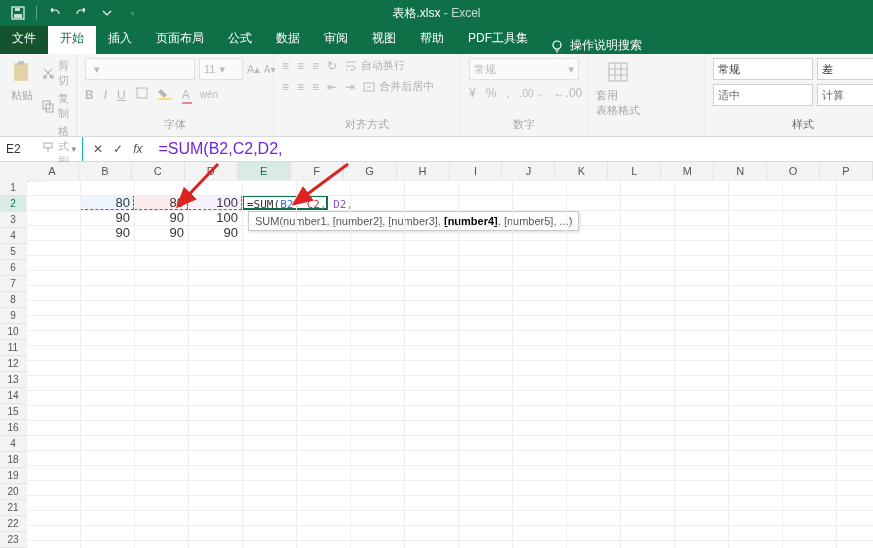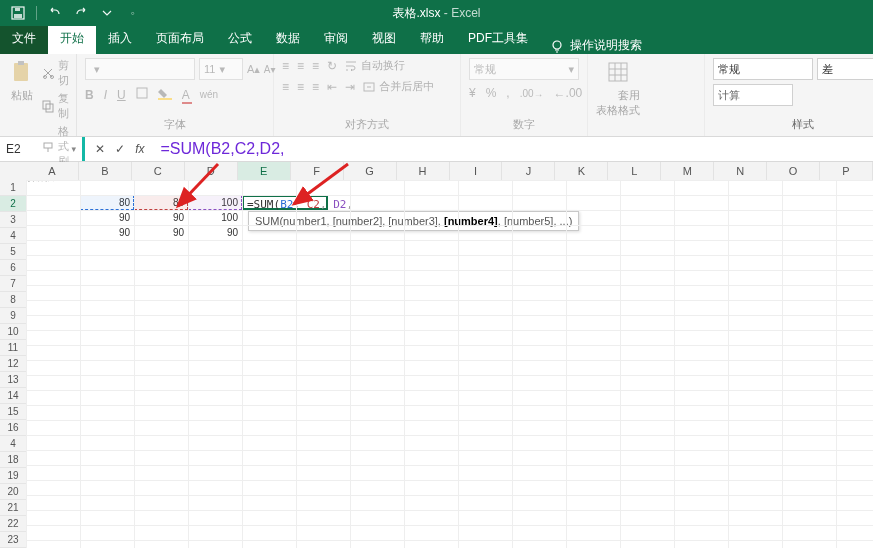--- a/index.html
+++ b/index.html
@@ -22,36 +22,36 @@
 .iconbtn{display:flex;align-items:center;gap:4px;color:#666}
 .col{display:flex;flex-direction:column;gap:3px}
 .row{display:flex;align-items:center;gap:4px}
 .faint{opacity:.55}
 .dd{border:1px solid #d0d0d0;background:#fff;height:20px;display:flex;align-items:center;padding:0 4px;color:#888;font-size:11px}
 .dd .caret{margin-left:4px}
 .bigbtn{display:flex;flex-direction:column;align-items:center;justify-content:center;width:44px;gap:2px;color:#666;font-size:11px}
 .bigbtn .ic{width:28px;height:28px;display:flex;align-items:center;justify-content:center}
 .cellbox{border:1px solid #d0d0d0;background:#fff;width:90px;height:20px;display:flex;align-items:center;padding:0 4px;color:#888;font-size:11px}
 .namebox-row{display:flex;align-items:center;border-bottom:1px solid #d9d9d9;height:24px;background:#fff}
-.namebox{width:70px;border-right:3px solid #14b8a6;padding:0 6px;height:100%;display:flex;align-items:center;justify-content:space-between;font-size:12px;color:#333}
+.namebox{width:70px;border-right:1px solid #14b8a6;padding:0 6px;height:100%;display:flex;align-items:center;justify-content:space-between;font-size:12px;color:#333}
 .fxbtns{display:flex;align-items:center;gap:10px;padding:0 10px;color:#555}
 .fxbtns .fx{font-style:italic}
 .formula{flex:1;padding:0 6px;color:#6d28d9;font-size:16px}
 .sheet{position:relative;height:calc(548px - 26px - 28px - 82px - 24px);overflow:hidden}
 .corner{position:absolute;left:0;top:0;width:26px;height:18px;background:#f3f3f3;border-right:1px solid #d9d9d9;border-bottom:1px solid #d9d9d9}
 .colhdrs{position:absolute;left:26px;top:0;right:0;height:18px;display:flex;background:#f3f3f3;border-bottom:1px solid #d9d9d9}
 .colhdr{width:54px;border-right:1px solid #e2e2e2;text-align:center;font-size:11px;color:#555;line-height:18px}
 .colhdr.sel{background:#d9ece3;color:#0f7048}
 .rowhdrs{position:absolute;left:0;top:18px;width:26px;bottom:0;background:#f3f3f3;border-right:1px solid #d9d9d9}
 .rowhdr{height:15px;border-bottom:1px solid #e5e5e5;text-align:center;font-size:10px;color:#555;line-height:15px}
 .rowhdr.sel{background:#d9ece3;color:#0f7048}
 .cells{position:absolute;left:26px;top:18px;right:0;bottom:0}
 .gridline-v{position:absolute;top:0;bottom:0;width:1px;background:#eee}
 .gridline-h{position:absolute;left:0;right:0;height:1px;background:#eee}
-.cell{position:absolute;height:15px;font-size:10px;line-height:15px;padding-right:4px;text-align:right;color:#333}
+.cell{position:absolute;height:15px;font-size:13px;line-height:15px;padding-right:4px;text-align:right;color:#333}
 .refrect{position:absolute;border:1.5px dashed;box-sizing:border-box}
 .activecell{position:absolute;border:2px solid #0f7048;box-sizing:border-box;background:#fff}
 .activecell .content{font-family:Consolas,monospace;font-size:11px;padding:0 3px;white-space:nowrap;color:#999}
 .activecell .fn{color:#333}
 .c-b{color:#2a6fd6}.c-c{color:#c04040}.c-d{color:#8a4fc0}
 .tooltip{position:absolute;background:#fff;border:1px solid #c8c8c8;padding:3px 6px;font-size:11px;color:#555;white-space:nowrap;box-shadow:1px 1px 3px rgba(0,0,0,.15)}
 .tooltip b{color:#000;font-weight:700}
 .arrow{position:absolute;pointer-events:none}
 svg{overflow:visible}
 </style>
@@ -233,38 +233,41 @@
 
   <div class="group faint" style="min-width:100px">
     <div class="body">
       <div class="bigbtn">
           <span class="ic">
             <svg width="22" height="22">
               <rect x="2" y="2" width="18" height="18" fill="none" stroke="#888"></rect>
               <path d="M2 8h18M2 14h18M8 2v18M14 2v18" stroke="#888"></path>
             </svg>
           </span>
-          <span style="white-space:pre-line;text-align:right">套用
+          <span style="white-space:pre-line;text-align:left">套用
 表格格式</span>
         </div>
     </div>
     <div class="label"></div>
   </div>
 
   <div class="group" style="min-width:180px">
     <div class="body col" style="gap:4px">
       <div class="row">
         <div class="cellbox">
             <span style="color:#333">常规</span>
           </div>
         <div class="cellbox" style="width:70px">
             <span style="color:#333">差</span>
           </div>
       </div>
       <div class="row">
+        <div class="cellbox">
+            <span style="color:#666">适中</span>
+          </div>
         <div class="cellbox" style="width:70px">
             <span style="color:#666">计算</span>
           </div>
       </div>
     </div>
     <div class="label">样式</div>
   </div>
 </div>
 
 <div class="namebox-row">

